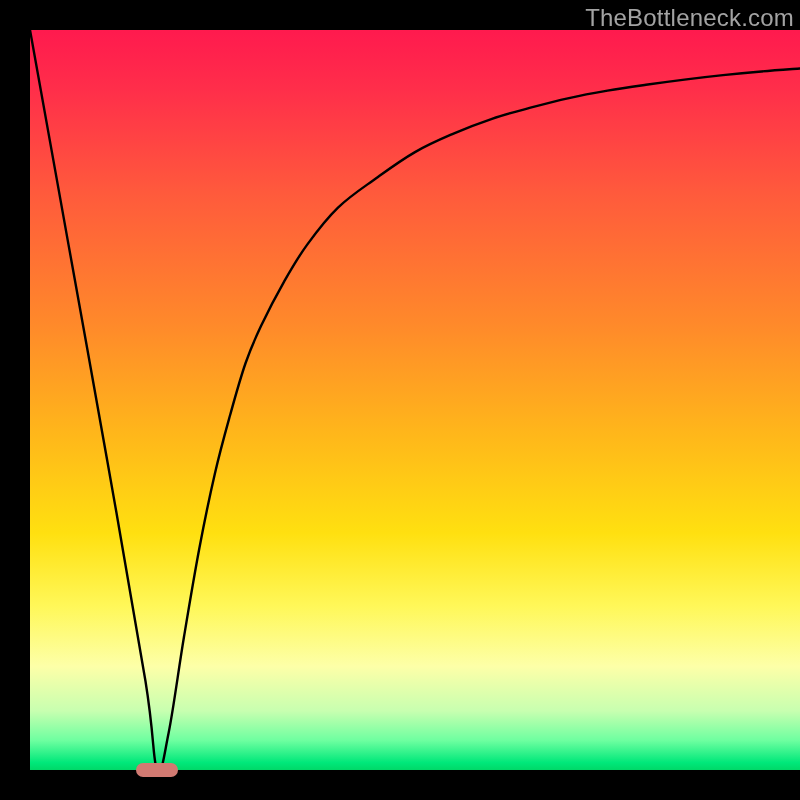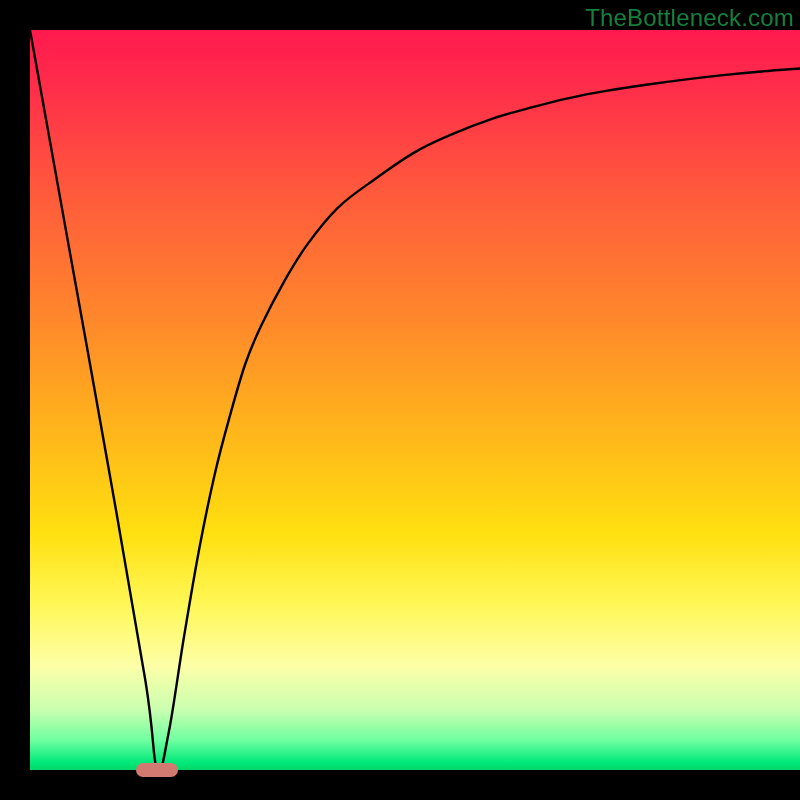--- a/index.html
+++ b/index.html
@@ -39,21 +39,21 @@
     );
   }
   .curve-holder {
     position: absolute;
     inset: 0;
   }
   .watermark {
     position: absolute;
     top: 4px;
     right: 6px;
-    color: #15803d;
+    color: #a3a3a3;
     font-size: 24px;
     font-weight: 400;
     letter-spacing: 0.2px;
     user-select: none;
   }
   .marker {
     position: absolute;
     height: 14px;
     border-radius: 7px;
     background: #d17a72;

